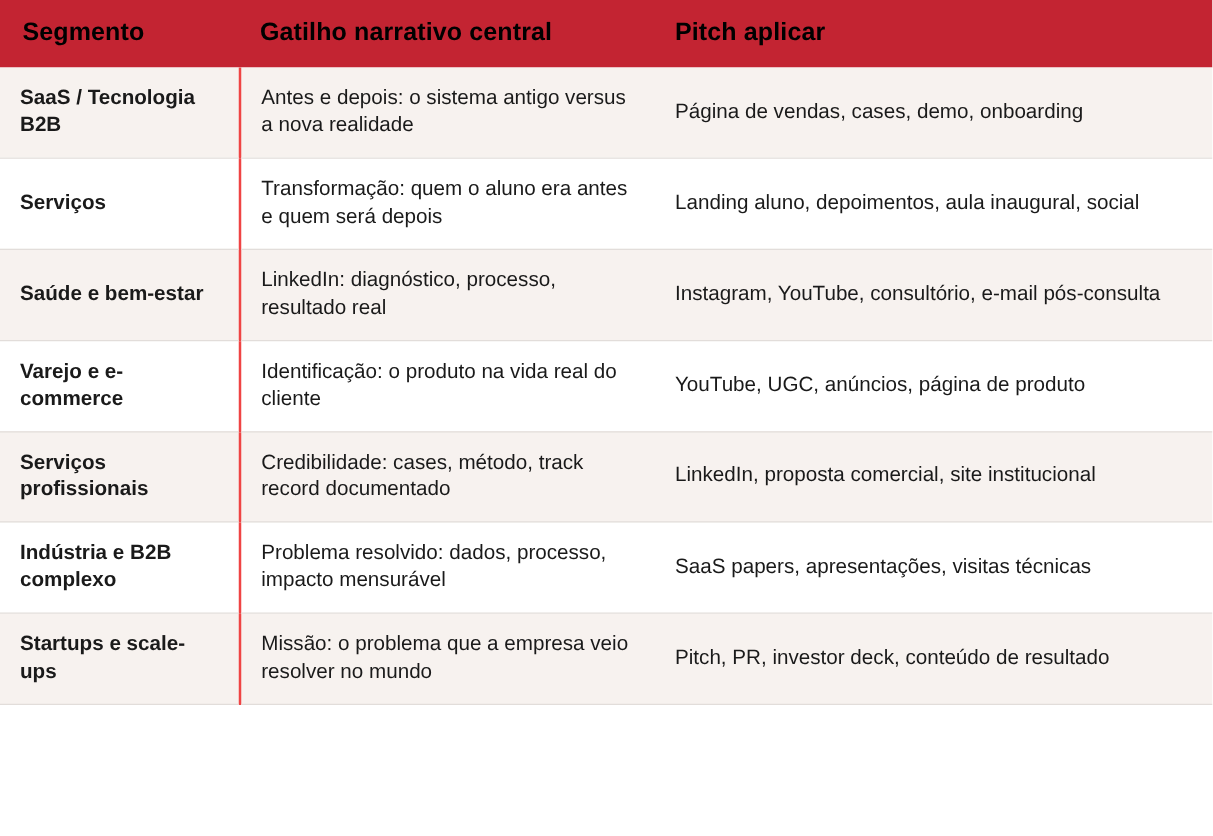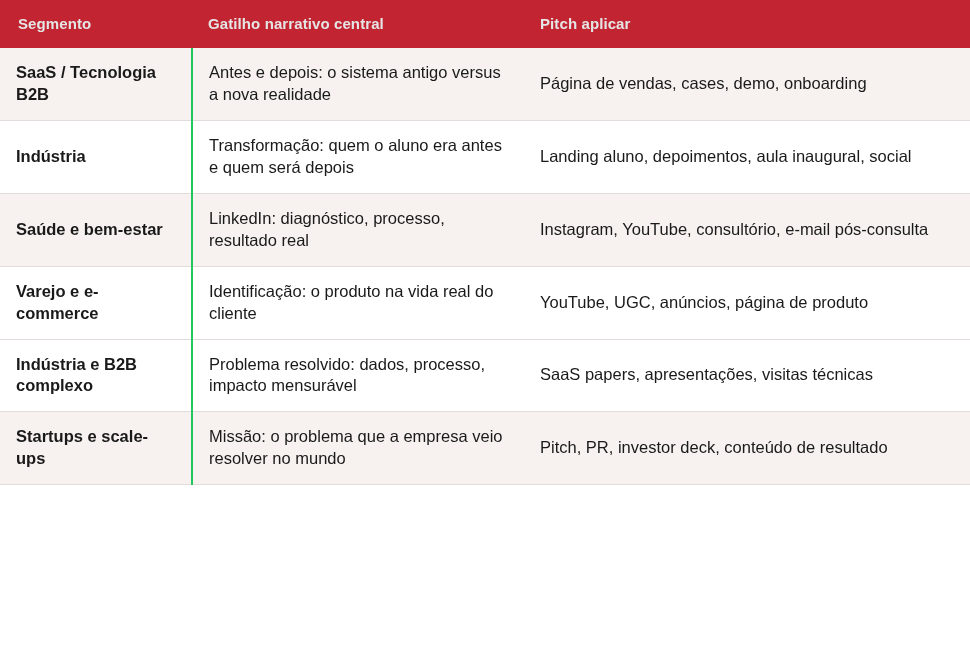--- a/index.html
+++ b/index.html
@@ -17,41 +17,41 @@
     border-collapse: collapse;
     width: 970px;
     table-layout: fixed;
   }
   table.matrix col.c0 { width: 192px; }
   table.matrix col.c1 { width: 332px; }
   table.matrix col.c2 { width: 446px; }
 
   thead th {
     background: #c32432;
-    color: #e5e5e5;
+    color: #000000;
     text-align: left;
-    font-size: 15px;
+    font-size: 20px;
     font-weight: bold;
     padding: 15px 16px 16px 16px;
     vertical-align: middle;
     letter-spacing: 0.1px;
   }
   thead th.h0 { padding-left: 18px; }
 
   tbody td {
     font-size: 16.5px;
     color: #1a1a1a;
     vertical-align: middle;
     padding: 14px 16px;
     line-height: 1.33;
     border-bottom: 1px solid #e2ddda;
   }
   tbody td.seg {
     font-weight: bold;
-    border-right: 2px solid #22c55e;
+    border-right: 2px solid #ef4444;
   }
   tbody tr.odd td { background: #f7f2ef; }
   tbody tr.even td { background: #ffffff; }
   tbody tr:last-child td { border-bottom: 1px solid #e2ddda; }
 </style>
 </head>
 <body>
 
 <table class="matrix">
   <colgroup>
@@ -66,33 +66,38 @@
       <th>Pitch aplicar</th>
     </tr>
   </thead>
   <tbody>
     <tr class="odd">
       <td class="seg">SaaS / Tecnologia B2B</td>
       <td>Antes e depois: o sistema antigo versus a nova realidade</td>
       <td>Página de vendas, cases, demo, onboarding</td>
     </tr>
     <tr class="even">
-      <td class="seg">Indústria</td>
+      <td class="seg">Serviços</td>
       <td>Transformação: quem o aluno era antes e quem será depois</td>
       <td>Landing aluno, depoimentos, aula inaugural, social</td>
     </tr>
     <tr class="odd">
       <td class="seg">Saúde e bem-estar</td>
       <td>LinkedIn: diagnóstico, processo, resultado real</td>
       <td>Instagram, YouTube, consultório, e-mail pós-consulta</td>
     </tr>
     <tr class="even">
       <td class="seg">Varejo e e-commerce</td>
       <td>Identificação: o produto na vida real do cliente</td>
       <td>YouTube, UGC, anúncios, página de produto</td>
+    </tr>
+    <tr class="odd">
+      <td class="seg">Serviços profissionais</td>
+      <td>Credibilidade: cases, método, track record documentado</td>
+      <td>LinkedIn, proposta comercial, site institucional</td>
     </tr>
     <tr class="even">
       <td class="seg">Indústria e B2B complexo</td>
       <td>Problema resolvido: dados, processo, impacto mensurável</td>
       <td>SaaS papers, apresentações, visitas técnicas</td>
     </tr>
     <tr class="odd">
       <td class="seg">Startups e scale-ups</td>
       <td>Missão: o problema que a empresa veio resolver no mundo</td>
       <td>Pitch, PR, investor deck, conteúdo de resultado</td>

